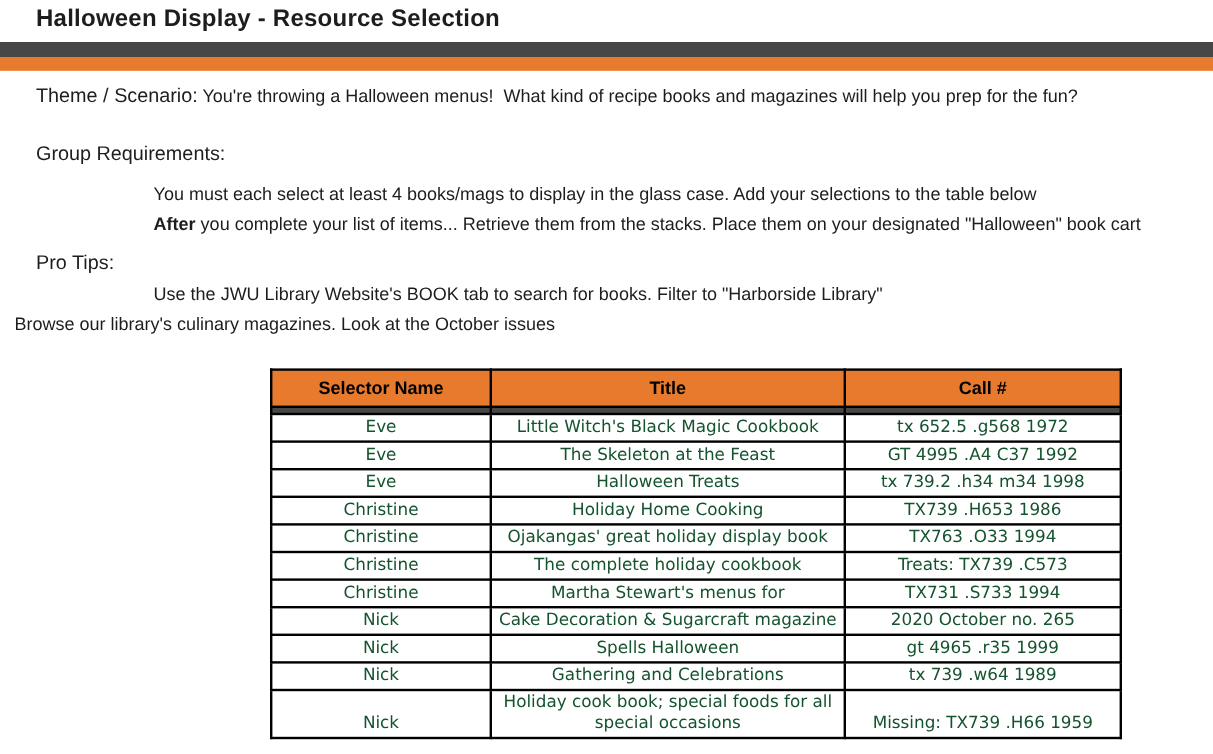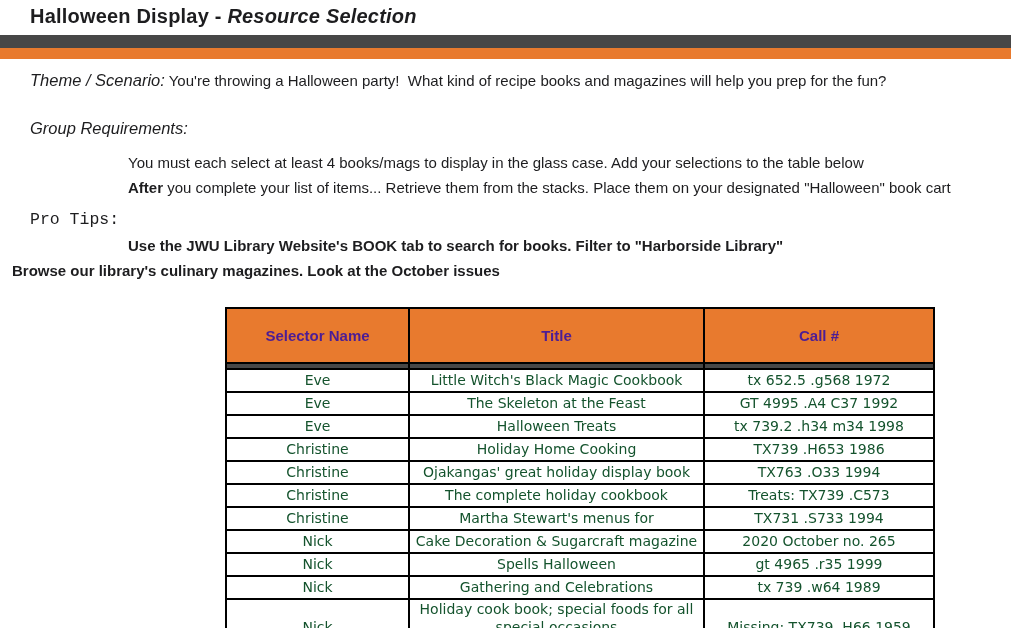--- a/index.html
+++ b/index.html
@@ -1,73 +1,73 @@
 <!DOCTYPE html>
 <html><head>
 <meta charset="utf-8">
 <style>
   * { box-sizing: border-box; margin: 0; padding: 0; }
   html, body { width: 1011px; height: 628px; background: #ffffff; overflow: hidden; }
   body { font-family: "Liberation Sans", sans-serif; color: #1d1d1f; position: relative; }
 
   .doc-title { margin: 5px 0 0 30px; font-size: 20px; font-weight: bold; letter-spacing: 0.2px; }
-  .doc-title .title-italic { font-style: italic; }
+  .doc-title .title-italic { }
 
   .bar-dark   { height: 13px; background: #474747; margin-top: 7px; }
   .bar-orange { height: 11px; background: #E87A2E; }
 
   .theme-line { margin: 12px 0 0 30px; font-size: 15px; white-space: pre-wrap; }
-  .label-italic { font-style: italic; font-size: 16.5px; }
+  .label-italic { font-size: 16.5px; }
 
   .group-label { margin: 29px 0 16px 30px; }
   .indent-line { margin: 7px 12px 0 128px; font-size: 15px; line-height: 18px; white-space: pre-wrap; }
   .indent-line .bold { font-weight: bold; }
-  .protips-label { margin: 13px 0 0 30px; font-size: 16.5px; font-family: Liberation Mono, monospace; }
-  .tip-line { margin: 8px 0 0 128px; font-weight: bold; }
+  .protips-label { margin: 13px 0 0 30px; font-size: 16.5px; }
+  .tip-line { margin: 8px 0 0 128px; }
   .tip-line + .tip-line { margin-top: 7px; margin-left: 12px; }
 
   table.selection-table {
     border-collapse: collapse;
     table-layout: fixed;
     width: 708px;
     margin: 27px 0 0 225px;
     font-family: "DejaVu Sans", sans-serif;
   }
   .selection-table col.c1 { width: 183px; }
   .selection-table col.c2 { width: 295px; }
   .selection-table col.c3 { width: 230px; }
   .selection-table th, .selection-table td { border: 2px solid #000000; text-align: center; }
   .selection-table th {
     background: #E87A2E;
     font-family: "Liberation Sans", sans-serif;
     font-size: 15px;
     font-weight: bold;
-    color: #4c1d95;
+    color: #000000;
     height: 24px;
-    padding: 18px;
+    padding: 6px;
   }
   .selection-table tr.sep td { background: #474747; height: 6px; padding: 0; }
   .selection-table td.data {
     font-size: 14px;
     height: 23px;
     vertical-align: bottom;
     padding: 1px 4px 2px;
     line-height: 17.5px;
     color: #14532d;
   }
 </style>
 </head>
 <body>
 
 <h1 class="doc-title"><span>Halloween Display - </span><span class="title-italic">Resource Selection</span></h1>
 
 <div class="bar-dark"></div>
 <div class="bar-orange"></div>
 
-<p class="theme-line"><span class="label-italic">Theme / Scenario:</span><span> You're throwing a Halloween party!  What kind of recipe books and magazines will help you prep for the fun?</span></p>
+<p class="theme-line"><span class="label-italic">Theme / Scenario:</span><span> You're throwing a Halloween menus!  What kind of recipe books and magazines will help you prep for the fun?</span></p>
 
 <p class="group-label label-italic">Group Requirements:</p>
 <p class="indent-line">You must each select at least 4 books/mags to display in the glass case. Add your selections to the table below</p>
 <p class="indent-line"><span class="bold">After</span><span> you complete your list of items... Retrieve them from the stacks. Place them on your designated "Halloween" book cart</span></p>
 
 <p class="protips-label">Pro Tips:</p>
 <p class="indent-line tip-line">Use the JWU Library Website's BOOK tab to search for books. Filter to "Harborside Library"</p>
 <p class="indent-line tip-line">Browse our library's culinary magazines. Look at the October issues</p>
 
 <table class="selection-table">

